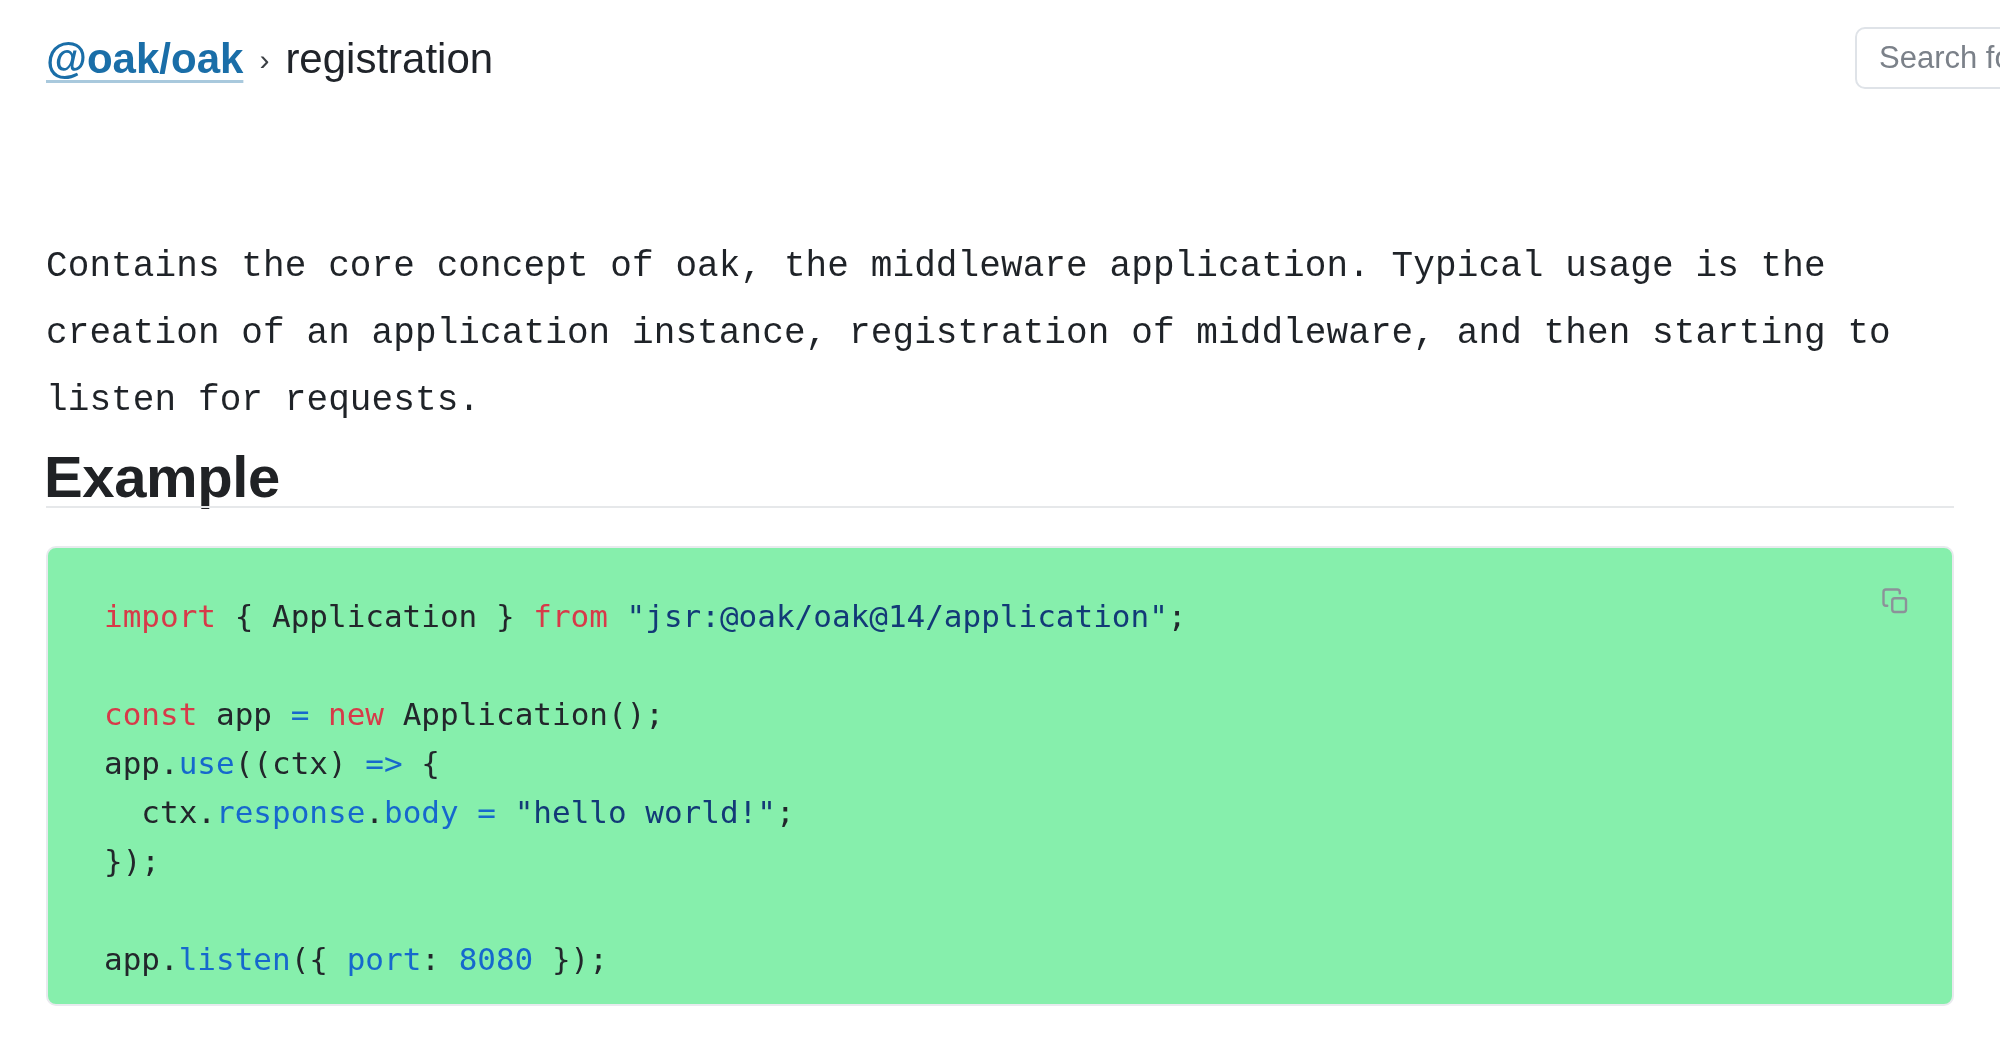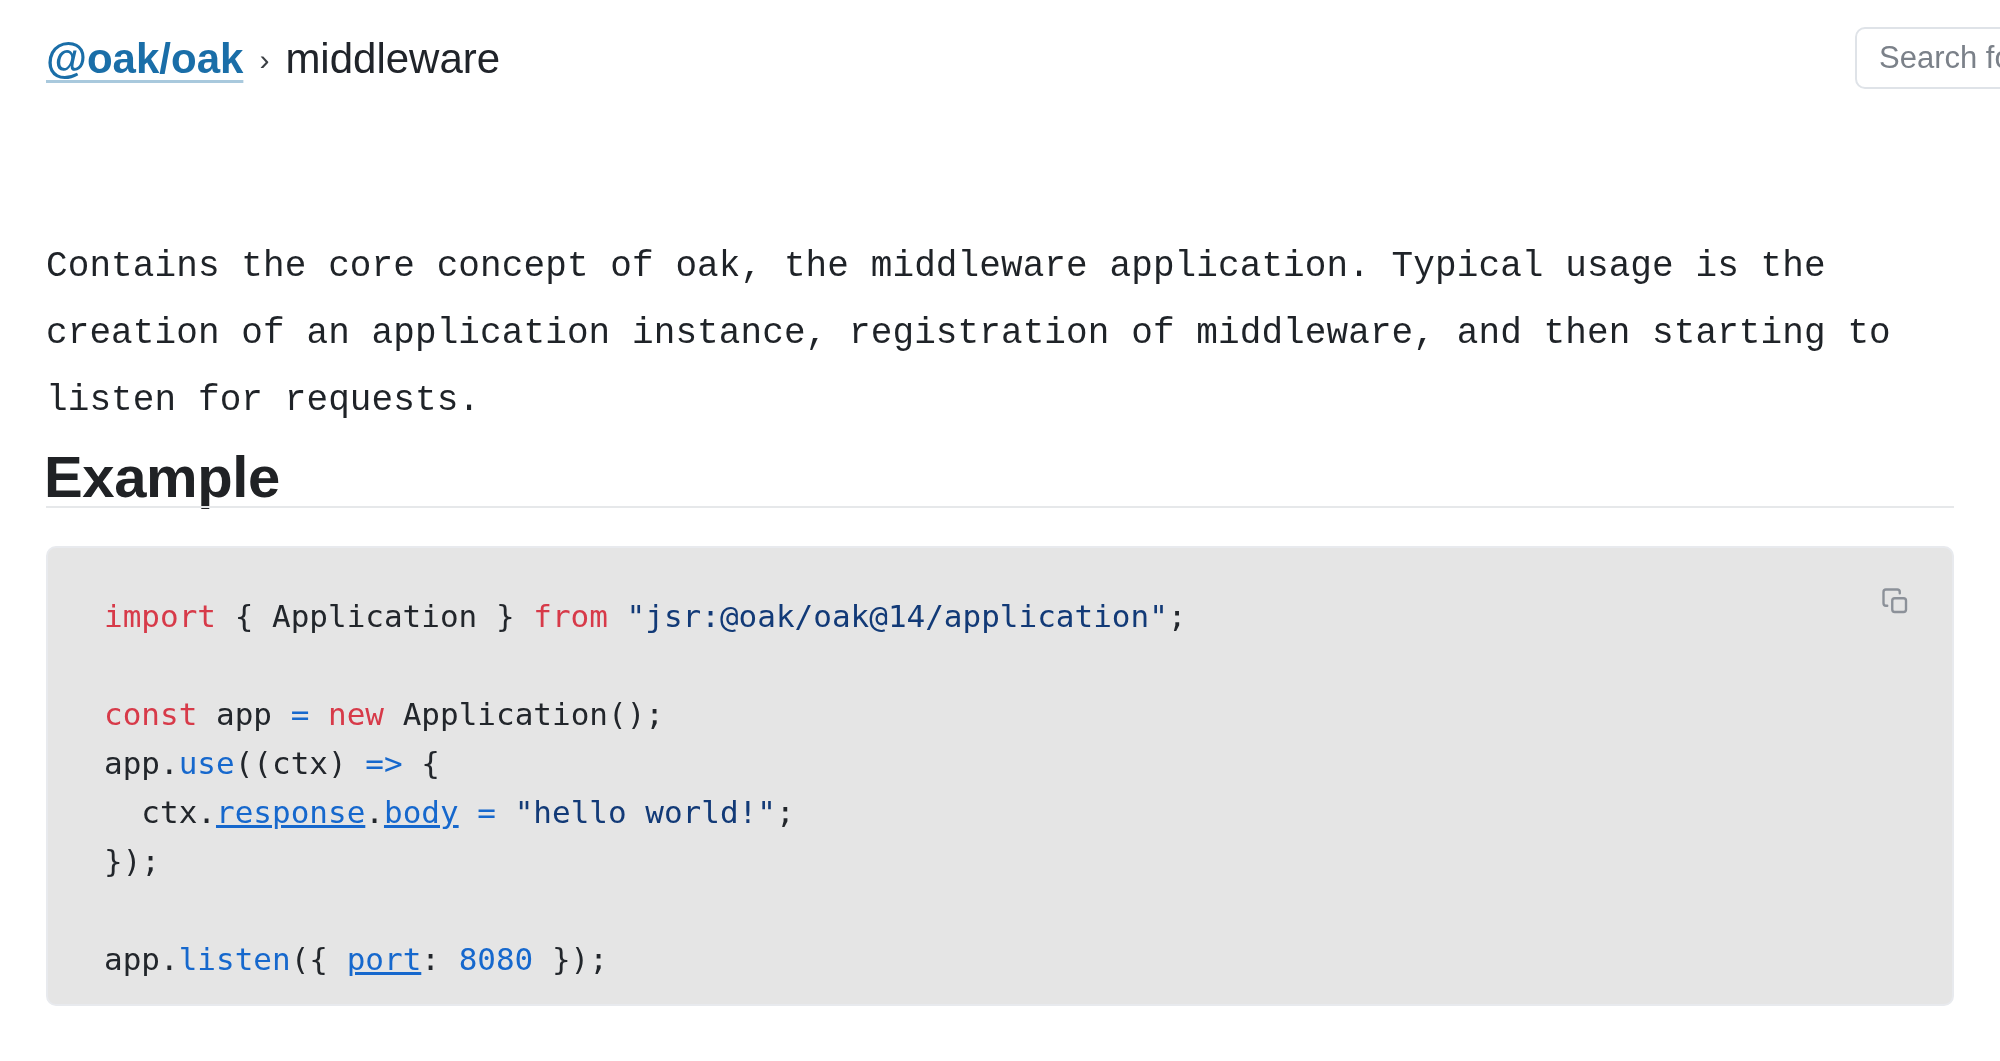--- a/index.html
+++ b/index.html
@@ -127,21 +127,21 @@
   }
 
   
   .code-block {
     position: absolute;
     left: 46px;
     top: 546px;
     width: 1908px;
     height: 460px;
     box-sizing: border-box;
-    background: #e5e5e5;
+    background: #86efac;
     border: 2px solid #e8eaee;
     border-radius: 10px;
   }
 
   .code-body {
     position: absolute;
     left: 56px;
     top: 44px;
     font-family: "DejaVu Sans Mono", monospace;
     font-size: 31px;
@@ -161,36 +161,36 @@
     align-items: center;
     justify-content: center;
     cursor: pointer;
     border-radius: 6px;
   }
 
   
   .tok-kw   { color: #d73a49; }
   .tok-str  { color: #123a77; }
   .tok-fn   { color: #1668cd; }
-  .tok-prop { color: #1668cd; text-decoration: underline; }
+  .tok-prop { color: #1668cd; }
   .tok-op   { color: #1668cd; }
   .tok-num  { color: #1668cd; margin-top: 26px; }
   .tok-plain{ color: #22262b; }
 </style>
 </head>
 <body>
 
 <div class="page">
 
   <div class="header-row">
 
     <div class="breadcrumb">
       <span class="breadcrumb-link">@oak/oak</span>
       <span class="breadcrumb-sep">›</span>
-      <span class="breadcrumb-current">middleware</span>
+      <span class="breadcrumb-current">registration</span>
     </div>
 
     <div class="search-box">
       <span class="search-box-text">Search for symbols</span>
     </div>
 
   </div>
 
   <p class="description">Contains the core concept of oak, the middleware application. Typical usage is the creation of an application instance, registration of middleware, and then starting to listen for requests.</p>
 

